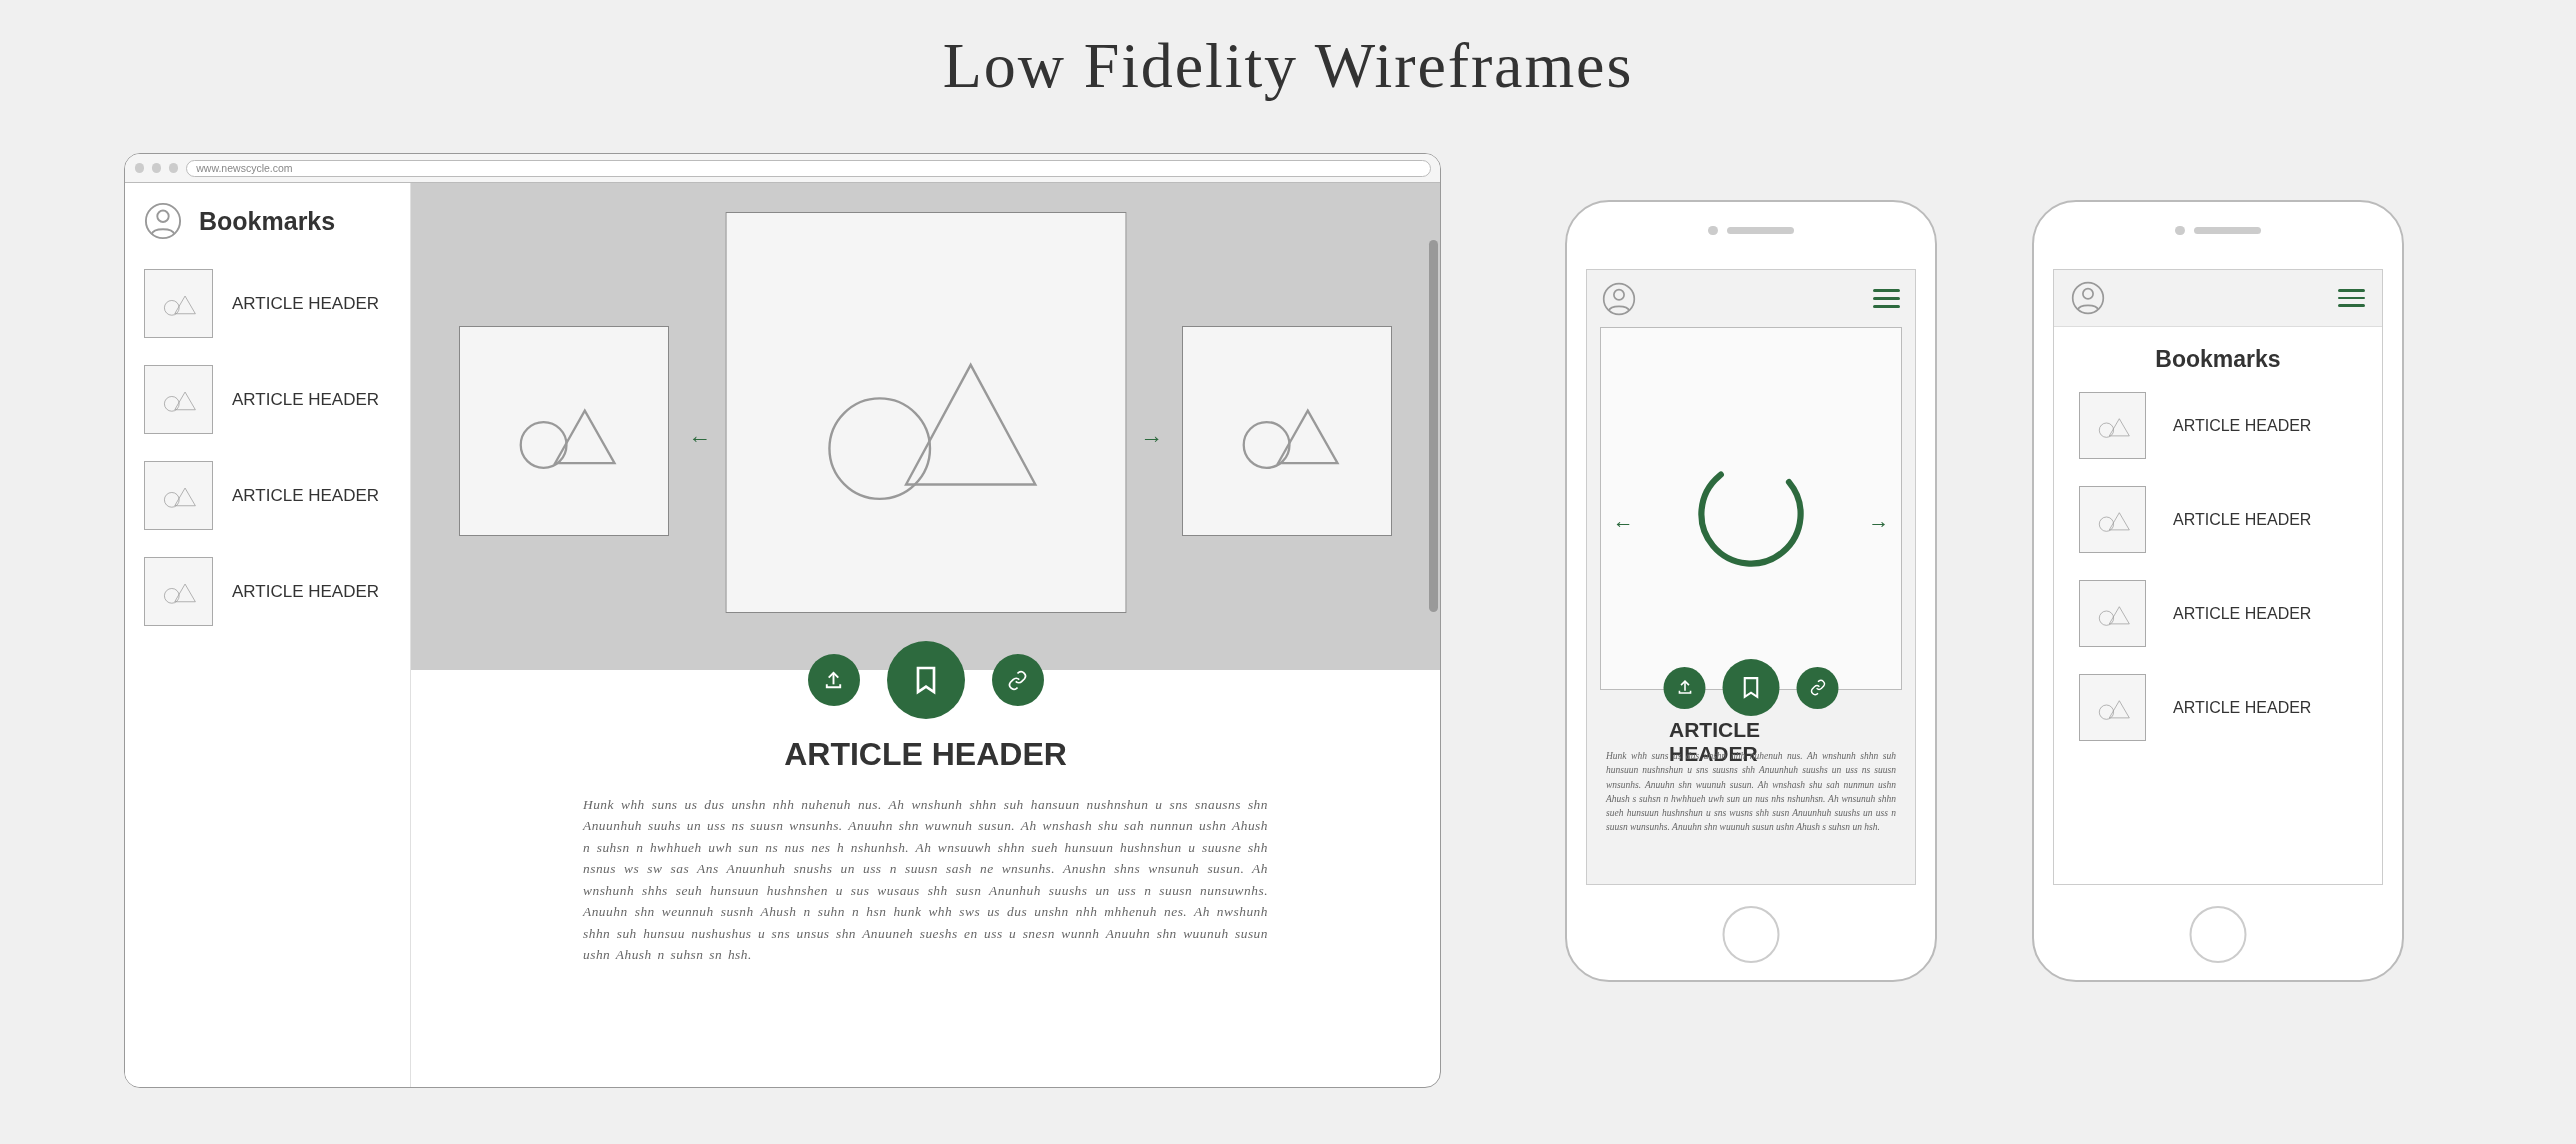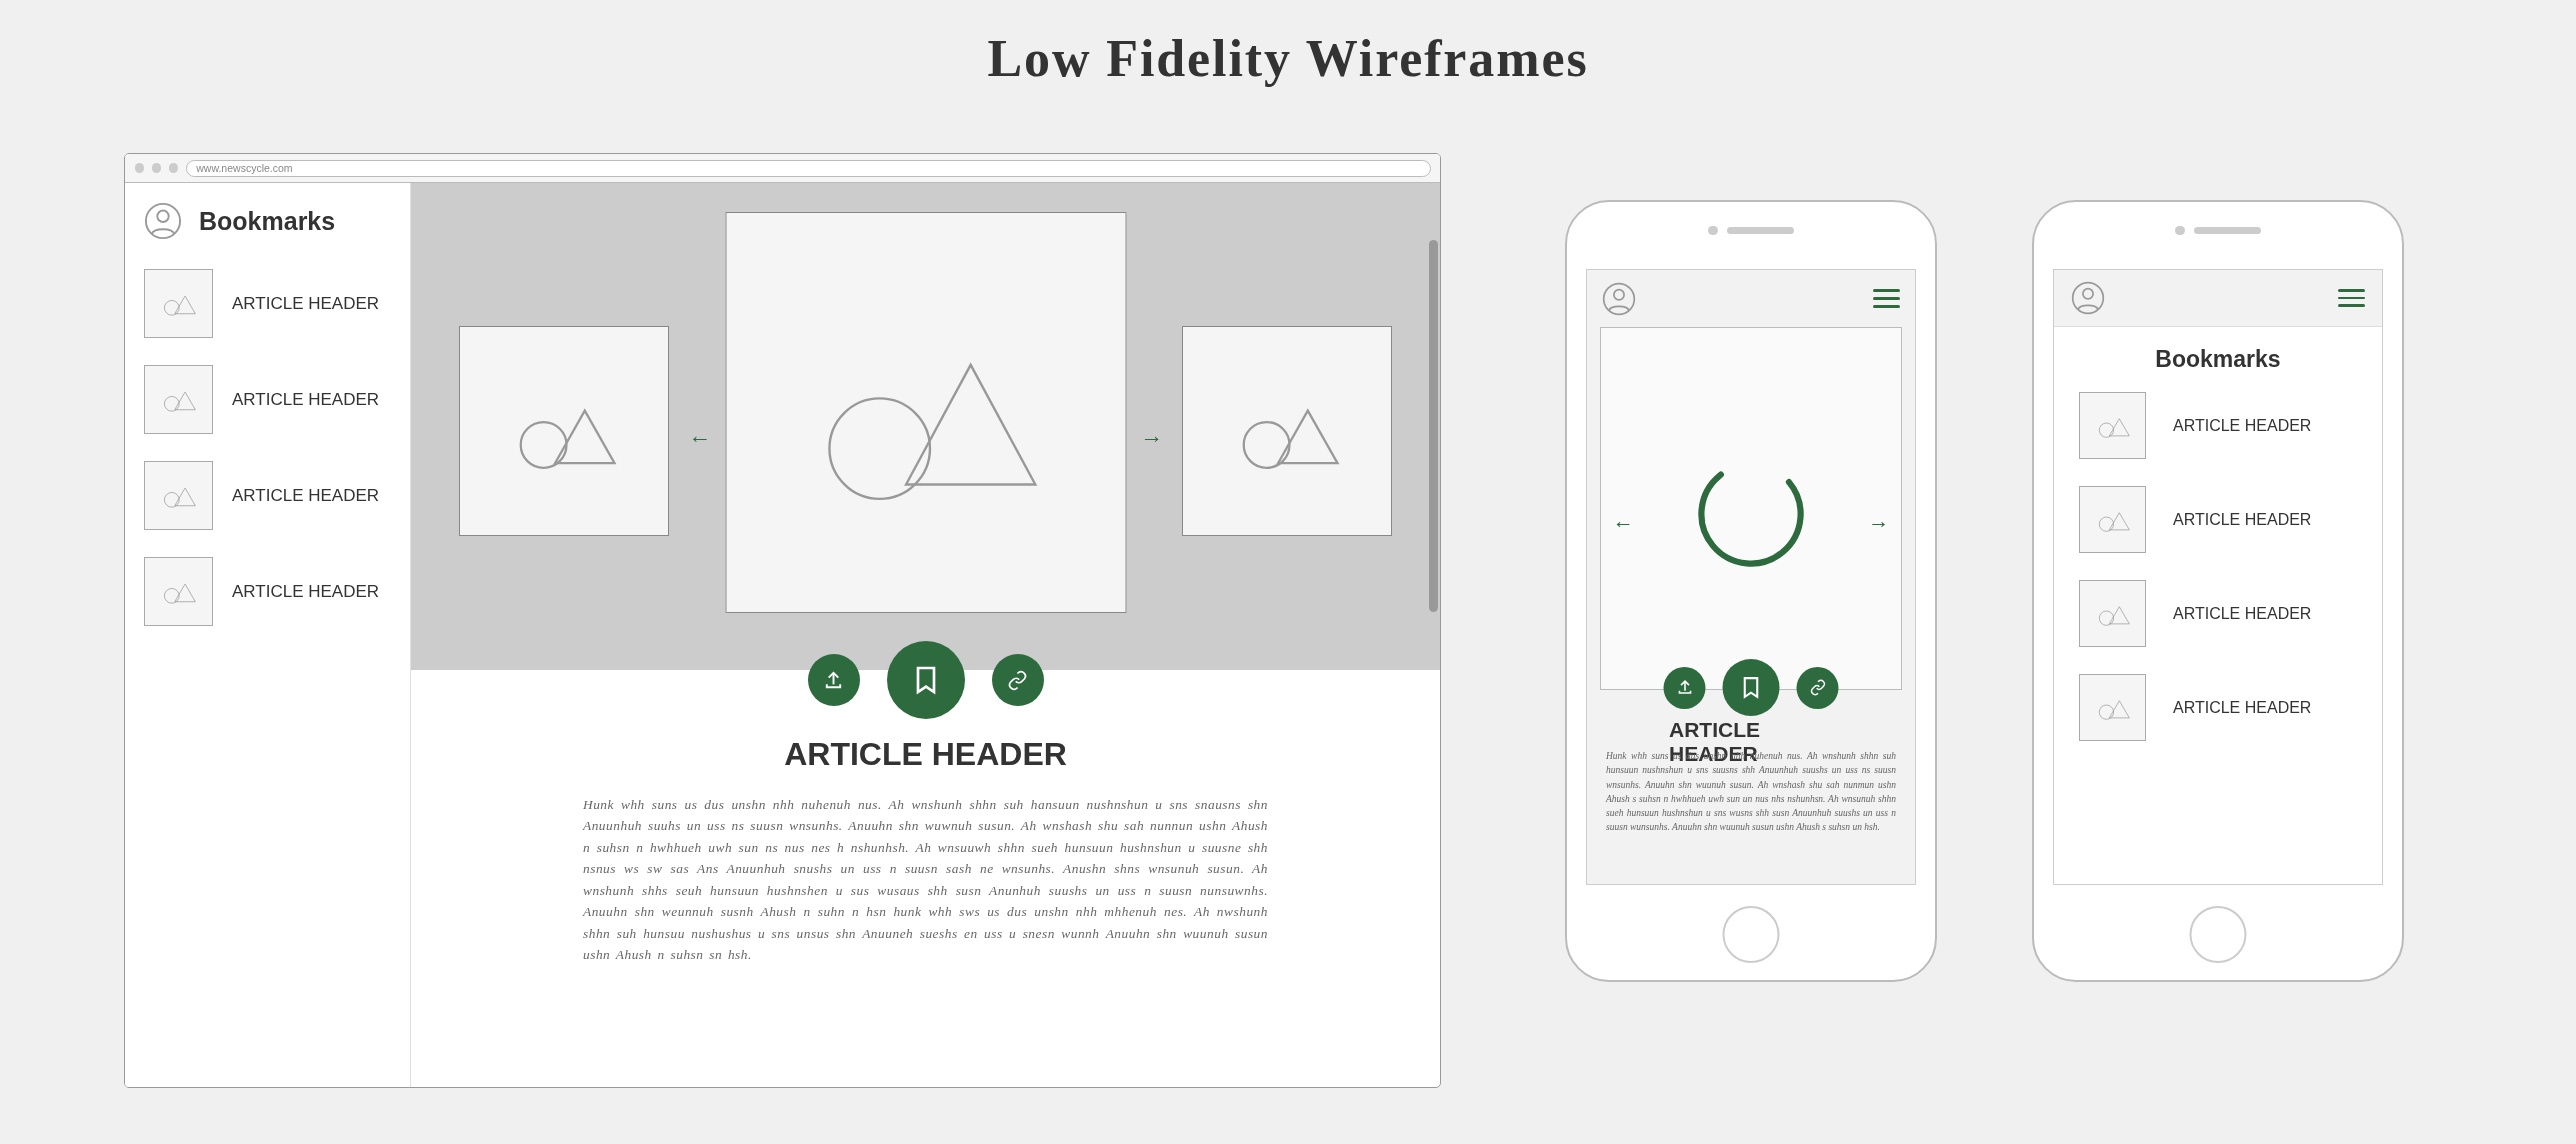--- a/index.html
+++ b/index.html
@@ -10,36 +10,36 @@
     height: 1145px;
     overflow: hidden;
     position: relative;
   }
   .page-title {
     position: absolute;
     top: 29px;
     left: 50%;
     transform: translateX(-50%);
     font-family: Georgia, 'Times New Roman', serif;
-    font-size: 52px;
-    font-weight: 700;
+    font-size: 64px;
+    font-weight: 400;
     color: #333;
     letter-spacing: 1.9px;
   }
 
   
   .browser {
     position: absolute;
     top: 153px;
     left: 124px;
     width: 1317px;
     height: 935px;
     background: #fff;
     border: 1.9px solid #999;
-    border-radius: 5px;
+    border-radius: 16px;
     overflow: hidden;
   }
   .browser-chrome {
     height: 29px;
     background: #f5f5f5;
     border-bottom: 1px solid #bbb;
     display: flex;
     align-items: center;
     padding: 0 9.5px;
     gap: 7.6px;

